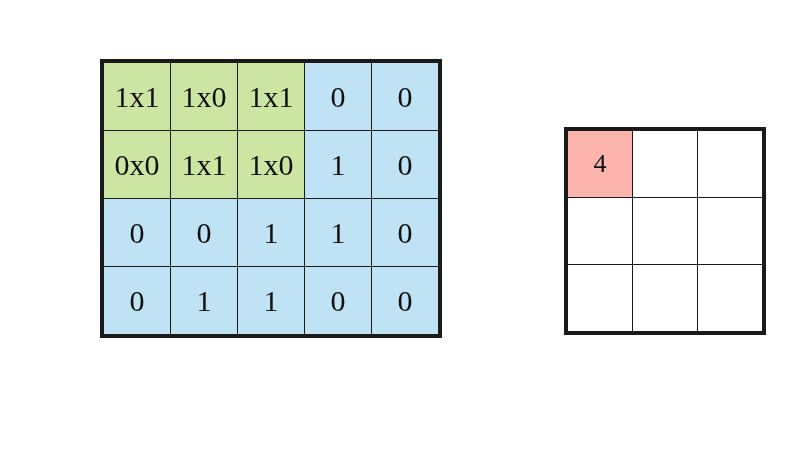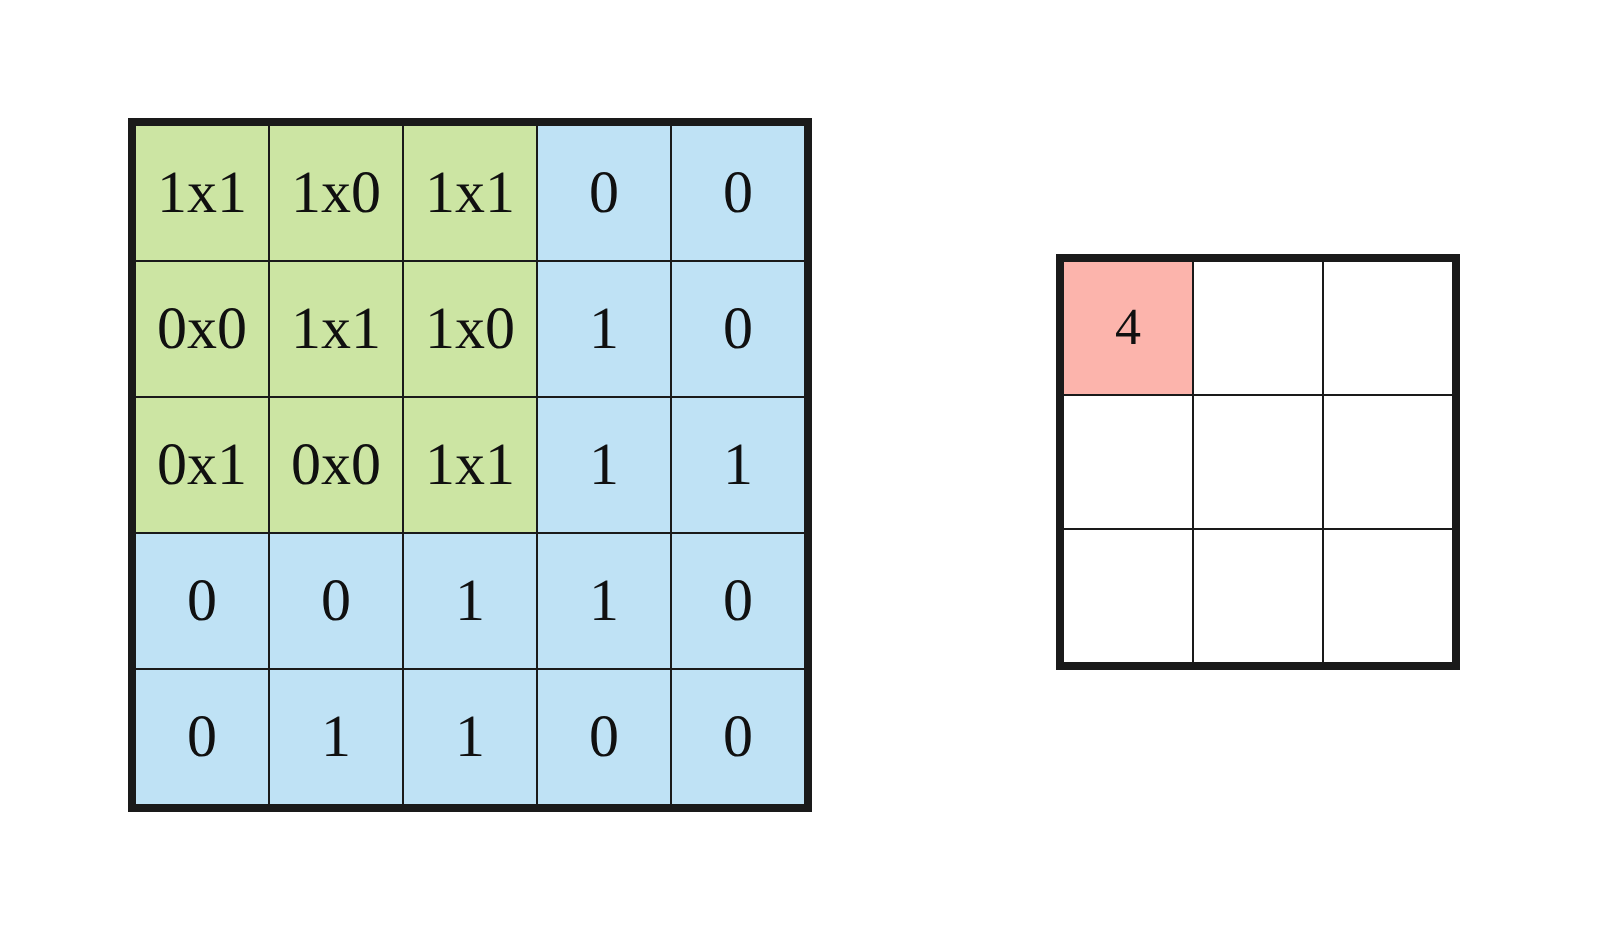--- a/index.html
+++ b/index.html
@@ -12,20 +12,21 @@
     height: 466px;
     background: #ffffff;
     font-family: "Liberation Serif", "DejaVu Serif", serif;
     position: relative;
     overflow: hidden;
   }
 
   #stage {
     position: absolute;
     inset: 0;
+    margin-left: 36px;
   }
 
   
   #input-matrix {
     position: absolute;
     left: 64px;
     top: 59px;
     border: 3px solid #1a1a1a;
     border-collapse: collapse;
     background: #ffffff;
@@ -111,27 +112,20 @@
             <td class="plain">0</td>
           </tr>
           <tr>
             <td class="kernel">0x0</td>
             <td class="kernel">1x1</td>
             <td class="kernel">1x0</td>
             <td class="plain">1</td>
             <td class="plain">0</td>
           </tr>
           <tr>
-            <td class="kernel">0x1</td>
-            <td class="kernel">0x0</td>
-            <td class="kernel">1x1</td>
-            <td class="plain">1</td>
-            <td class="plain">1</td>
-          </tr>
-          <tr>
             <td class="plain">0</td>
             <td class="plain">0</td>
             <td class="plain">1</td>
             <td class="plain">1</td>
             <td class="plain">0</td>
           </tr>
           <tr>
             <td class="plain">0</td>
             <td class="plain">1</td>
             <td class="plain">1</td>

